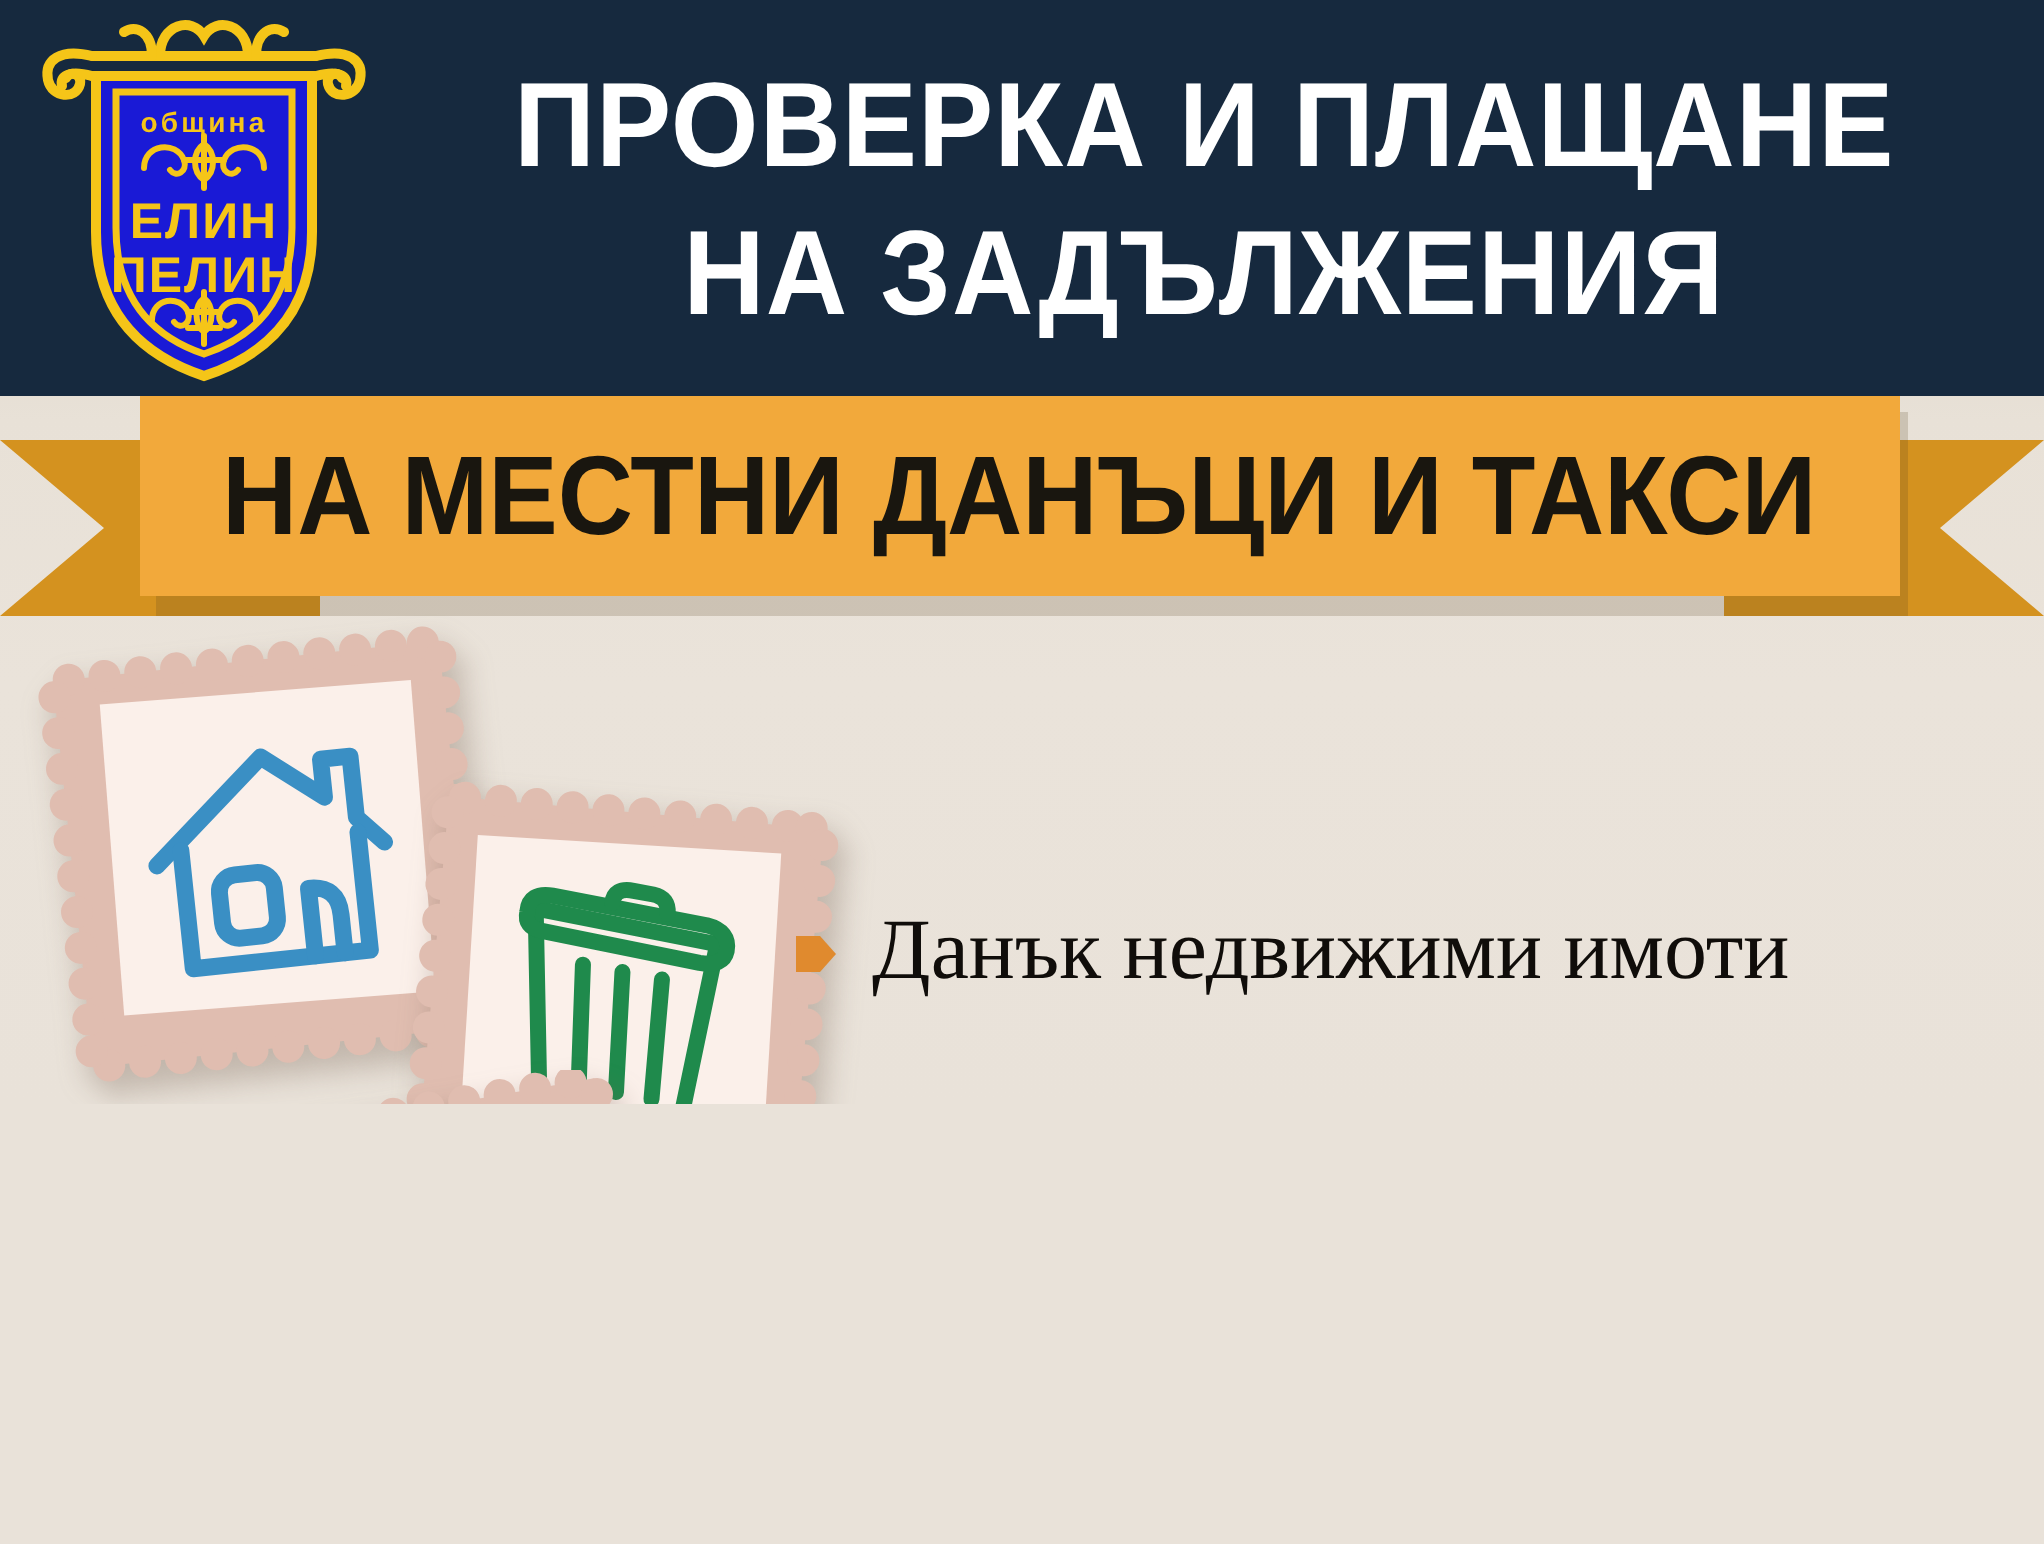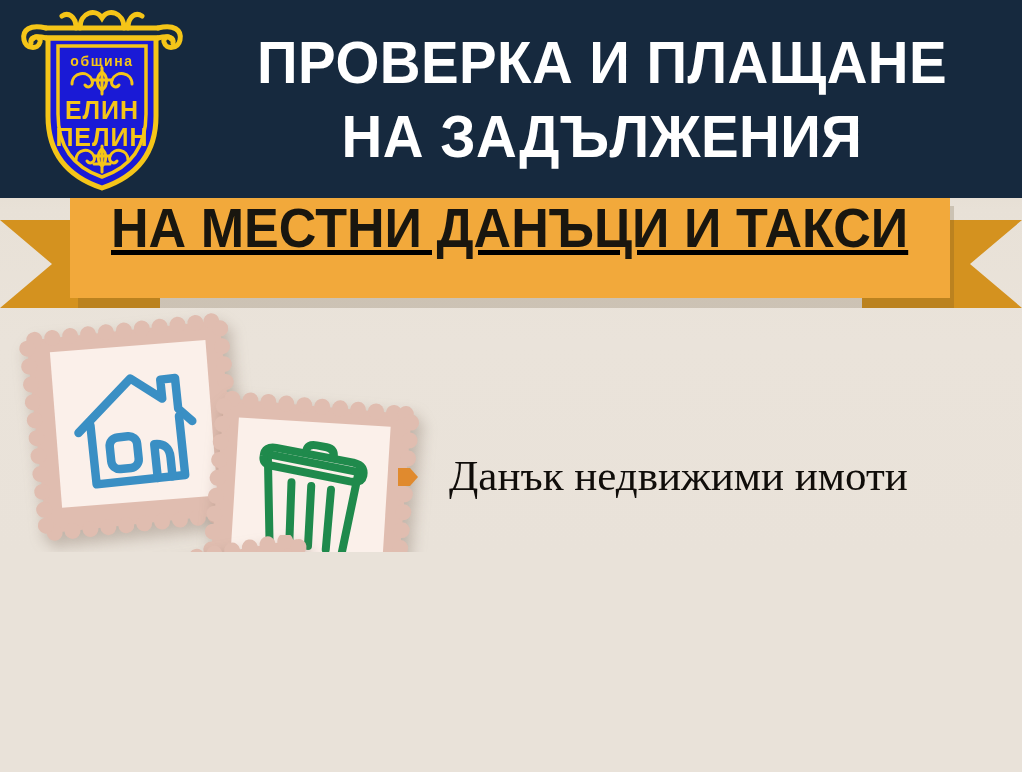--- a/index.html
+++ b/index.html
@@ -99,22 +99,22 @@
     background: rgba(90,70,35,0.20);
   }
   .ribbon-main {
     position: absolute;
     left: 70px;
     top: 0px;
     width: 880px;
     height: 100px;
     background: #f2a93b;
     display: flex;
+    align-items: center;
     justify-content: center;
-    text-decoration: underline;
   }
   .ribbon-main .ribbon-text {
     font-family: "Liberation Sans", sans-serif;
     font-weight: bold;
     font-size: 56px;
     line-height: 60px;
     color: #19160f;
     letter-spacing: 0px;
     white-space: nowrap;
     transform: scaleX(0.93);
@@ -137,21 +137,20 @@
     position: absolute;
     left: 398px;
     top: 424px;
     width: 612px;
     z-index: 4;
   }
   .bullet-item {
     display: flex;
     align-items: center;
     height: 104px;
-    gap: 13px;
   }
   .bullet-marker {
     flex: 0 0 auto;
     width: 20px;
     height: 22px;
     margin-right: 18px;
     margin-top: 2px;
   }
   .bullet-marker svg { display:block; }
   .bullet-label {

